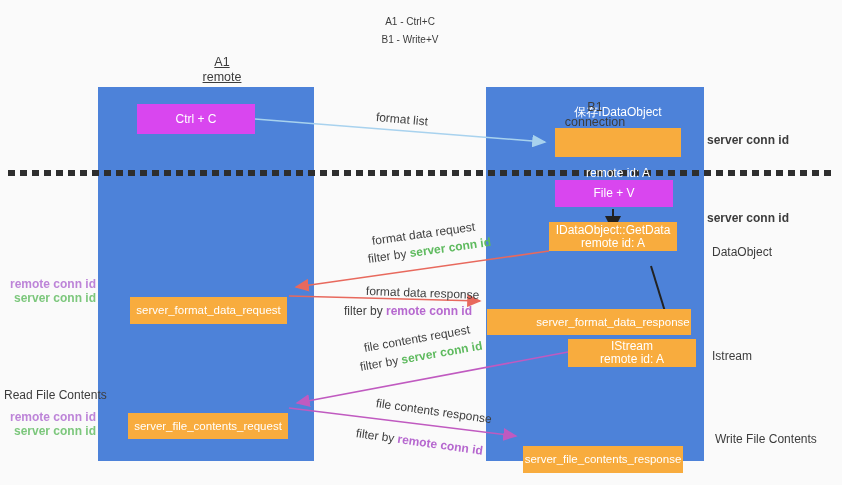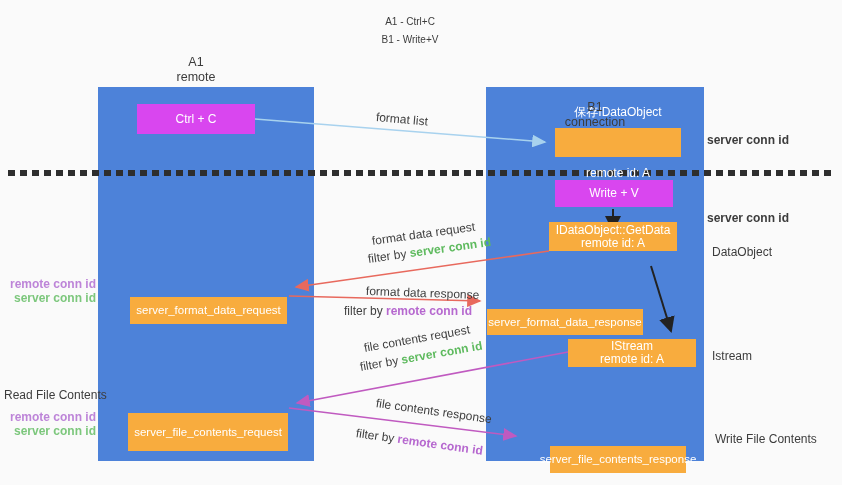--- a/index.html
+++ b/index.html
@@ -14,21 +14,21 @@
 
   .title{
     position:absolute;left:290px;top:13px;width:240px;
     text-align:center;font-size:10px;line-height:17.5px;color:#3c3c3c;
     z-index:6;
   }
   .col-header{
     position:absolute;top:55px;text-align:center;
     font-size:12.5px;line-height:14.5px;color:#3c3c3c;z-index:6;
   }
-  .col-header.left{left:88px;width:216px;}
+  .col-header.left{left:114px;width:216px;text-decoration:underline;}
   .col-header.right{left:486px;width:218px;margin-top:45px;}
 
   .panel{
     position:absolute;top:87px;height:374px;background:#4d82d9;z-index:1;
   }
   .panel.left{left:98px;width:216px;}
   .panel.right{left:486px;width:218px;}
 
   .divider{
     position:absolute;left:8px;top:170px;width:828px;height:6px;z-index:3;
@@ -43,24 +43,24 @@
   }
   .node.orange{background:#f8ac3e;}
   .node.green{background:#d946ef;}
   .node.small{font-size:11.5px;margin-top:20px;}
 
   .n-ctrlc{left:137px;top:104px;width:118px;height:30px;}
   .n-save{left:555px;top:128px;width:126px;height:29px;gap:48px;}
   .n-ctrlv{left:555px;top:180px;width:118px;height:27px;}
   .n-getdata{left:549px;top:222px;width:128px;height:29px;}
   .n-freq{left:130px;top:277px;width:157px;height:27px;}
-  .n-fresp{left:487px;top:289px;width:156px;height:26px;}
+  .n-fresp{left:487px;top:289px;width:156px;height:26px;padding-left:48px;}
   .n-istream{left:568px;top:339px;width:128px;height:28px;}
-  .n-fcreq{left:128px;top:393px;width:160px;height:38px;}
-  .n-fcresp{left:550px;top:426px;width:136px;height:27px;}
+  .n-fcreq{left:128px;top:393px;width:160px;height:26px;}
+  .n-fcresp{left:523px;top:426px;width:160px;height:27px;}
 
   .flow-label{
     position:absolute;z-index:6;white-space:nowrap;
     font-size:12px;color:#3f3f3f;transform-origin:left center;
   }
   .green-txt{color:#5eba5e;font-weight:bold;}
   .purple-txt{color:#b668cf;font-weight:bold;}
 
   .fl-formatlist{left:376px;top:110px;transform:rotate(5deg);}
   .fl-fdr{left:372px;top:234px;transform:rotate(-8deg);}
@@ -145,21 +145,21 @@
   <div class="node green n-ctrlc">
     <div>Ctrl + C</div>
   </div>
 
   <div class="node orange n-save">
     <div>保存IDataObject</div>
     <div>remote id: A</div>
   </div>
 
   <div class="node green n-ctrlv">
-    <div>Write + V</div>
+    <div>File + V</div>
   </div>
 
   <div class="node orange n-getdata">
     <div>IDataObject::GetData</div>
     <div>remote id: A</div>
   </div>
 
   <div class="node orange small n-freq">
     <div>server_format_data_request</div>
   </div>

